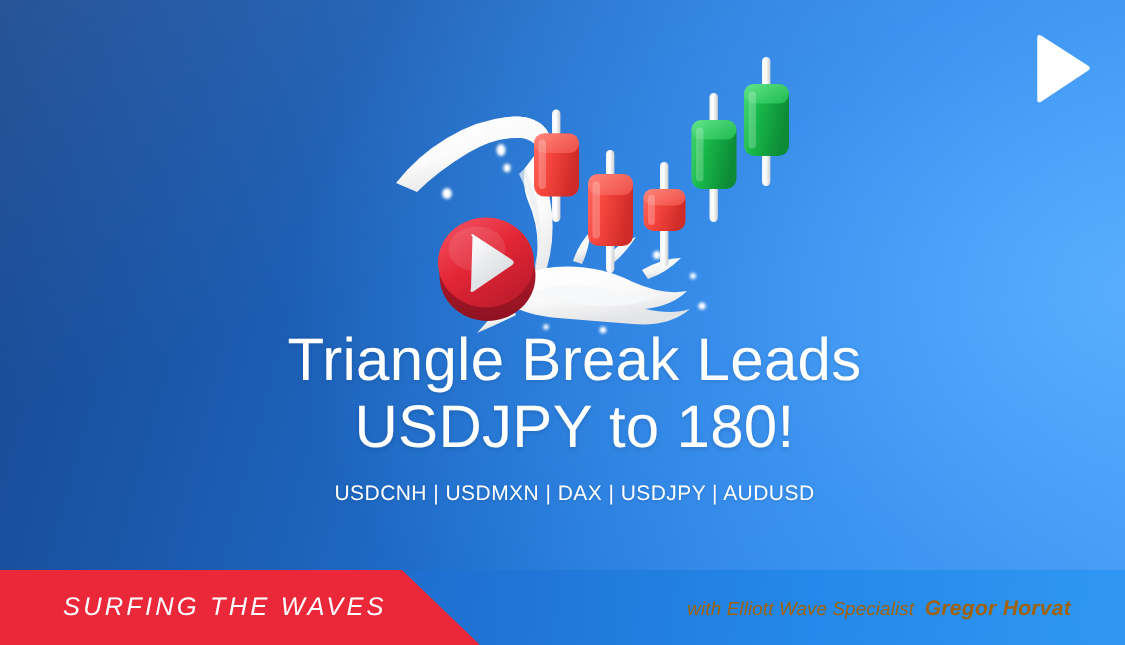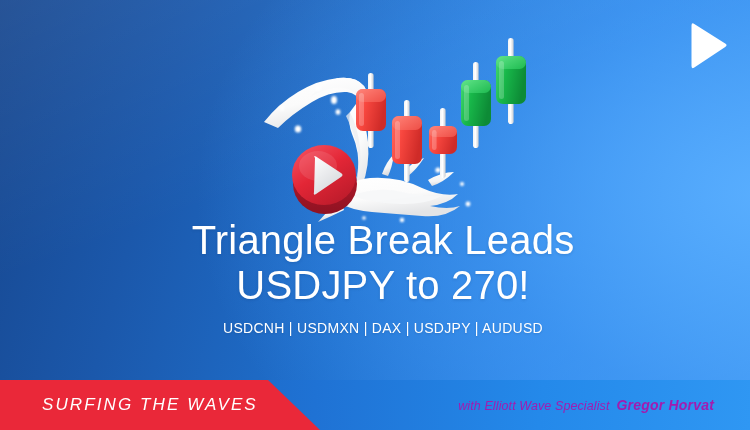--- a/index.html
+++ b/index.html
@@ -115,21 +115,21 @@
     font-weight: 400;
     letter-spacing: 2.1px;
     font-stretch: condensed;
     white-space: nowrap;
   }
   .byline {
     position: absolute;
     right: 36px;
     top: 50%;
     transform: translateY(-50%);
-    color: #a21caf;
+    color: #a16207;
     font-size: 12.5px;
     white-space: nowrap;
     letter-spacing: 0.1px;
   }
   .byline .host {
     font-weight: bold;
     font-size: 14px;
     margin-left: 7px;
     letter-spacing: 0.2px;
   }
@@ -282,21 +282,21 @@
         <ellipse cx="33" cy="42" rx="32" ry="30" fill="url(#discSide)"></ellipse>
         <ellipse cx="32" cy="33" rx="32" ry="30" fill="url(#discFace)"></ellipse>
         <ellipse cx="26" cy="24" rx="19" ry="15" fill="#ffffff" opacity="0.10"></ellipse>
         <path d="M23 16 Q21 13 24 14.6 L49 31 Q52 33 49 35 L24 52 Q21 54 22 50 Z" fill="url(#discTri)"></path>
       </g>
     </svg>
   </div>
 
   <div class="headline-block">
     <div class="title">Triangle Break Leads</div>
-    <div class="title">USDJPY to 270!</div>
+    <div class="title">USDJPY to 180!</div>
     <div class="subtitle">USDCNH | USDMXN | DAX | USDJPY | AUDUSD</div>
   </div>
 
   <div class="footer">
     <div class="footer-blue"></div>
     <div class="footer-red"></div>
     <div class="brand-text">SURFING THE WAVES</div>
     <div class="byline">
       <span>with Elliott Wave Specialist</span><span class="host">Gregor Horvat</span>
     </div>

